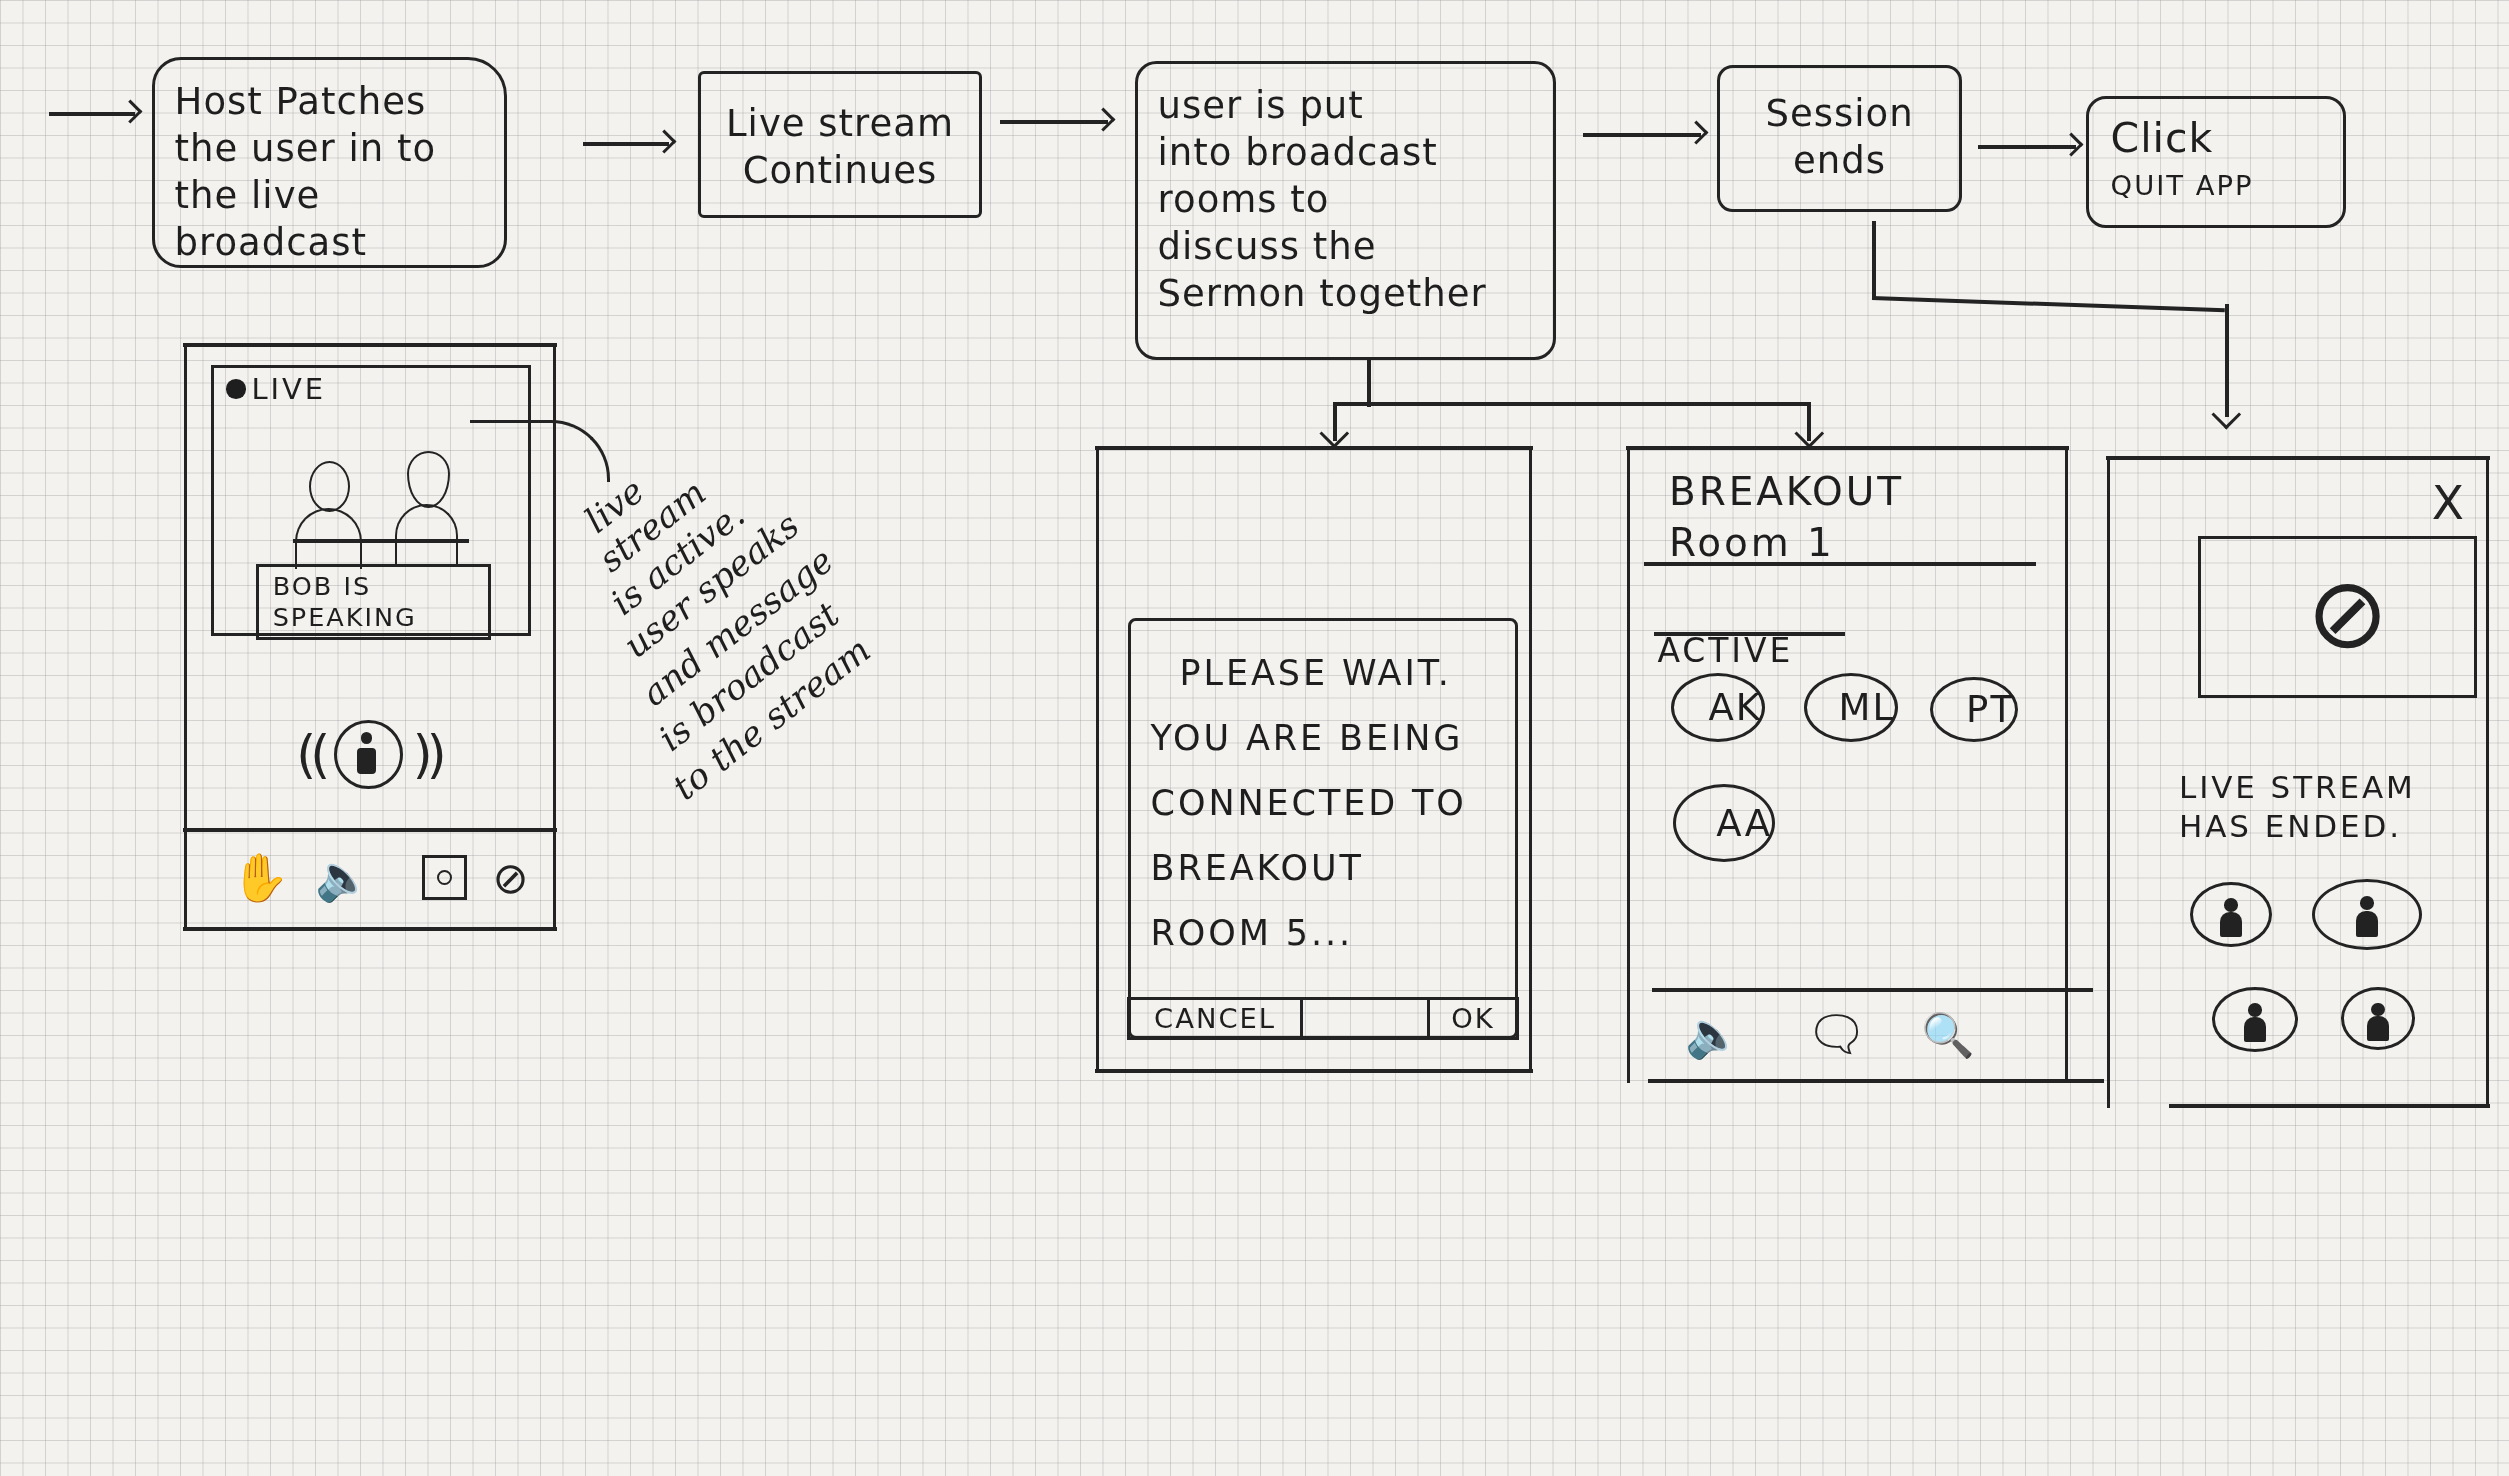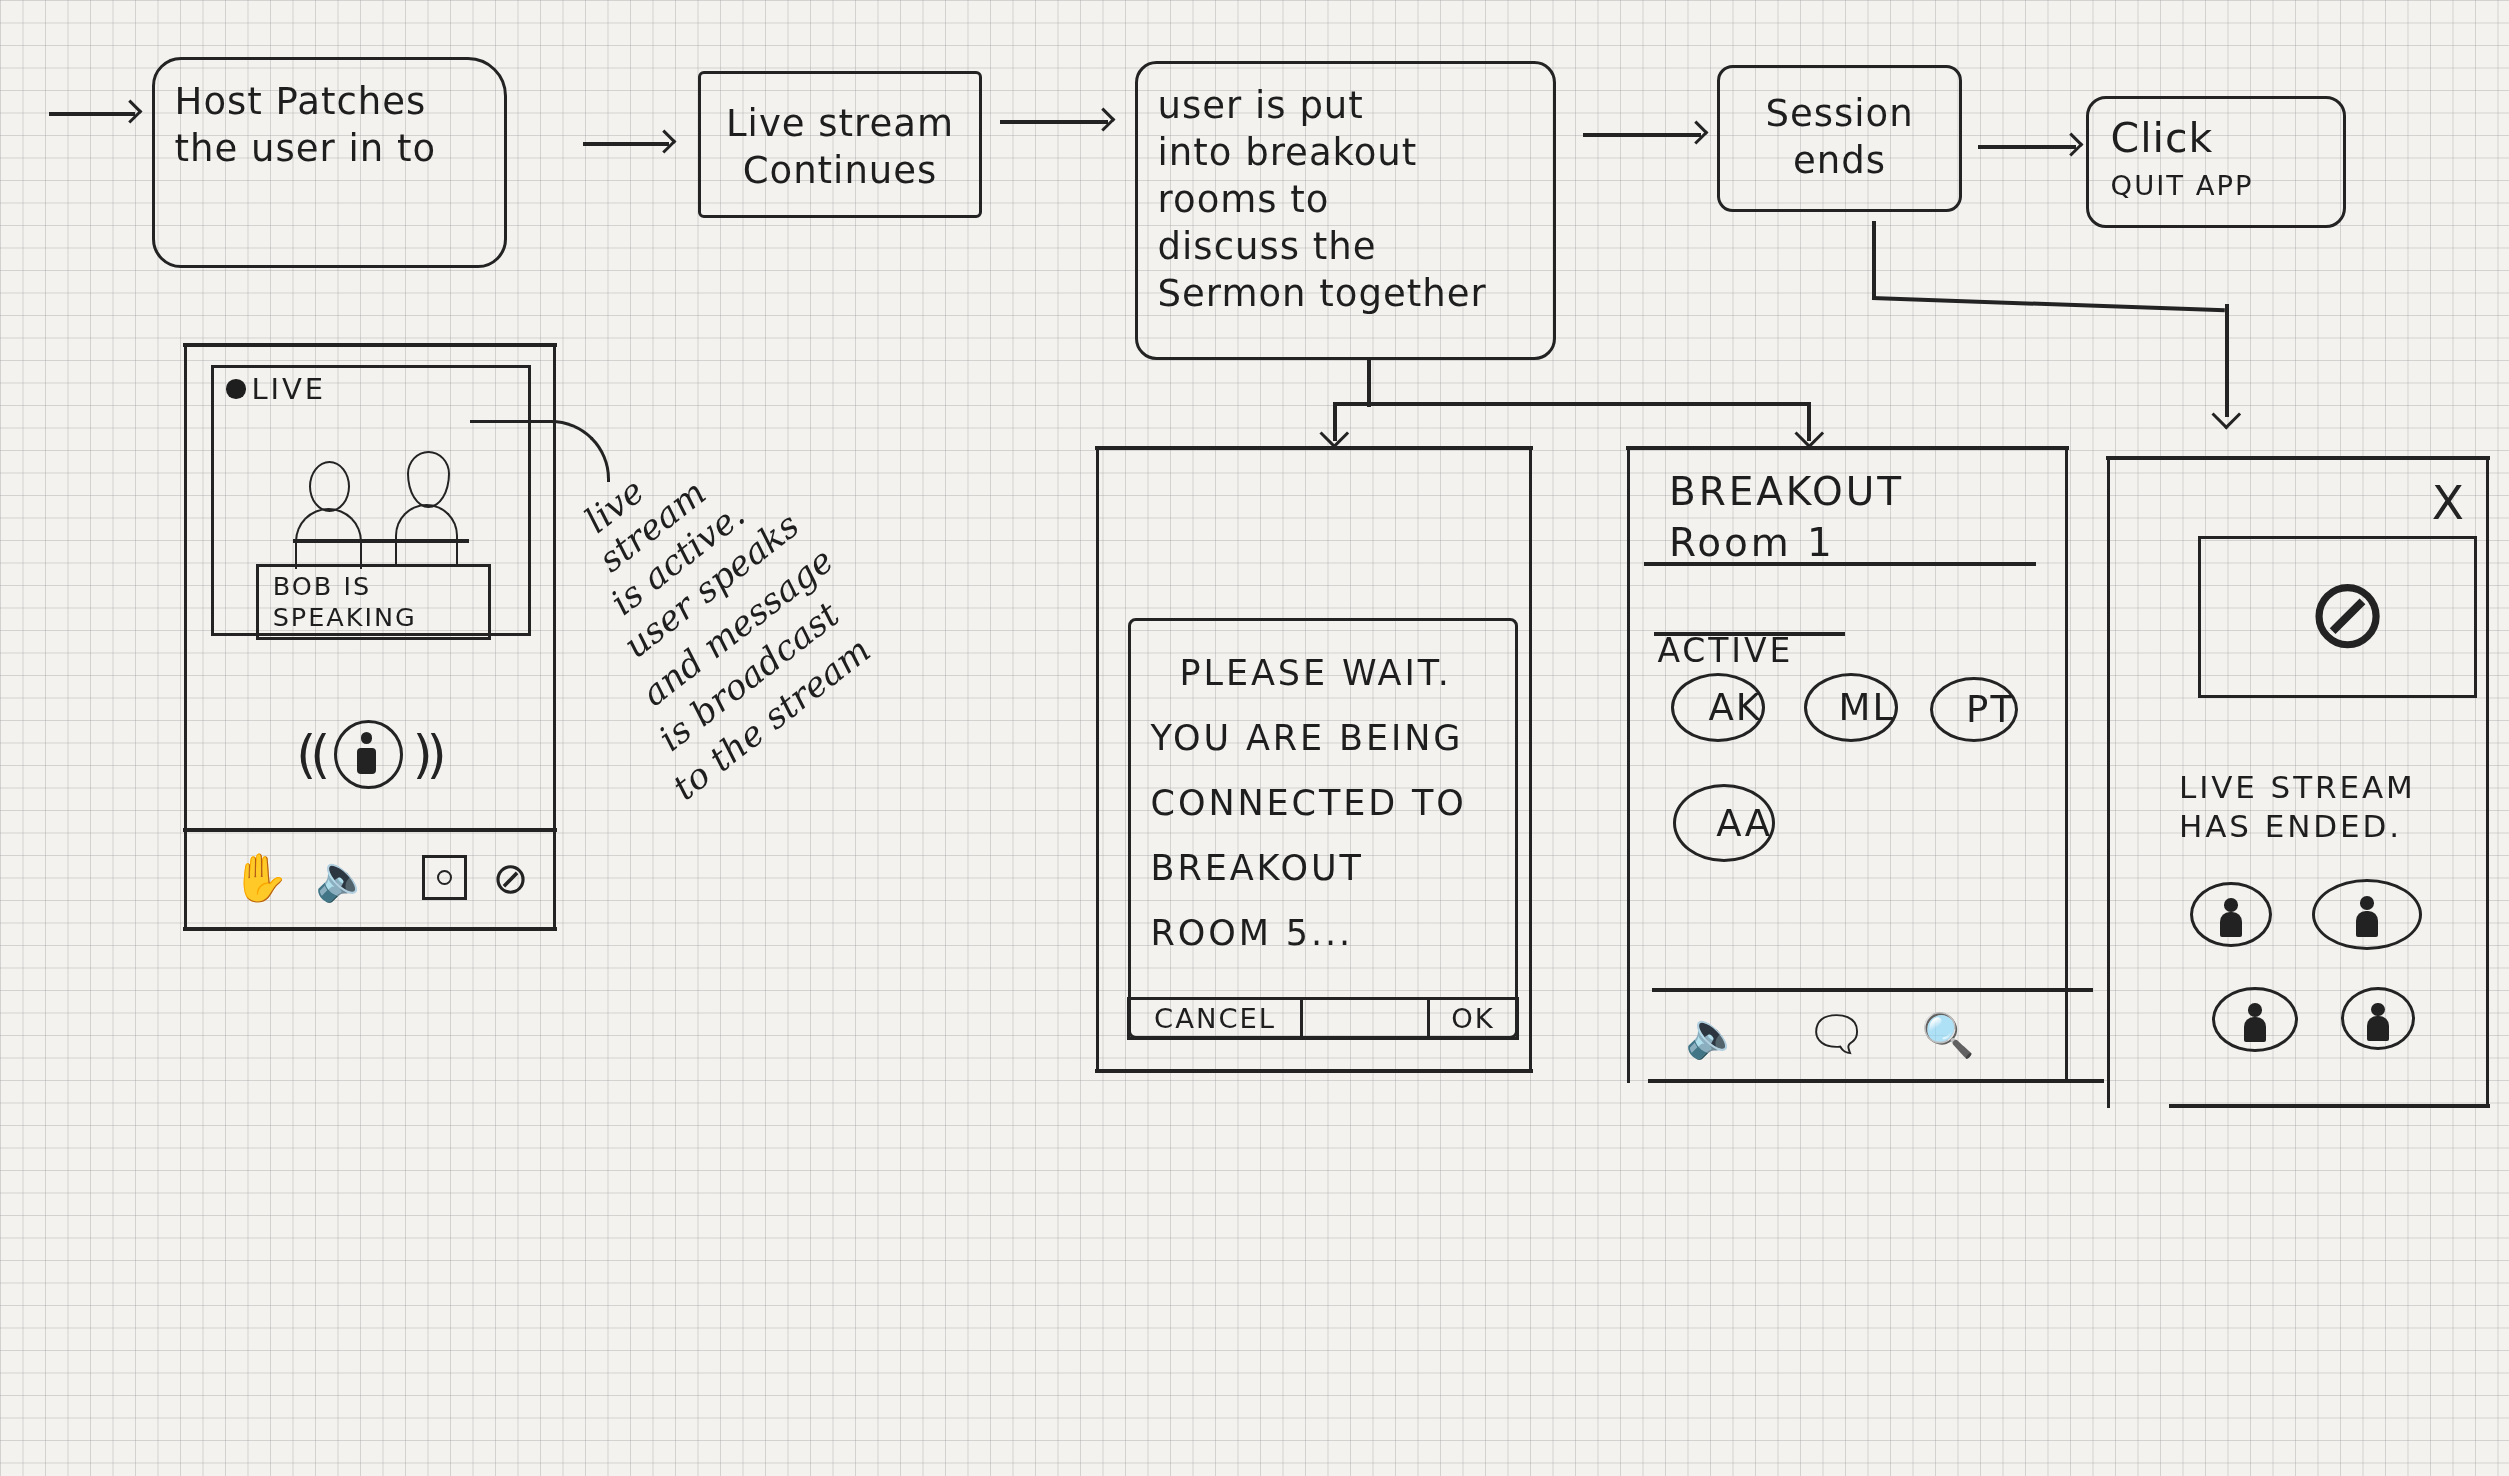--- a/index.html
+++ b/index.html
@@ -42,34 +42,35 @@
   .ava .b{position:absolute;left:50%;top:45%;width:21.6px;height:25.5px;margin-left:-10.8px;border-radius:9.8px 9.8px 2px 2px;background:#222;}
 </style>
 </head>
 <body>
 
 <div class="arrow" style="left:49px;top:112px;width:86px;"></div>
 
 <div class="flowbox" style="left:152px;top:57px;width:355px;height:211px;border-radius:29px 39px 29px 29px;">
   <div>Host Patches</div>
   <div>the user in to</div>
+  <div>the live broadcast</div>
 </div>
 
 <div class="arrow" style="left:583px;top:142px;width:86px;"></div>
 
 <div class="flowbox sq" style="left:698px;top:71px;width:284px;height:147px;padding-top:25.5px;">
   <div>Live stream</div>
   <div>Continues</div>
 </div>
 
 <div class="arrow" style="left:1000px;top:120px;width:108px;"></div>
 
 <div class="flowbox" style="left:1135px;top:61px;width:421px;height:299px;border-radius:21.6px;">
   <div>user is put</div>
-  <div>into breakout</div>
+  <div>into broadcast</div>
   <div>rooms to</div>
   <div>discuss the</div>
   <div>Sermon together</div>
 </div>
 
 <div class="arrow" style="left:1583px;top:133px;width:118px;"></div>
 
 <div class="flowbox sq" style="left:1717px;top:65px;width:245px;height:147px;border-radius:15.7px;padding-top:21.6px;">
   <div>Session</div>
   <div>ends</div>

